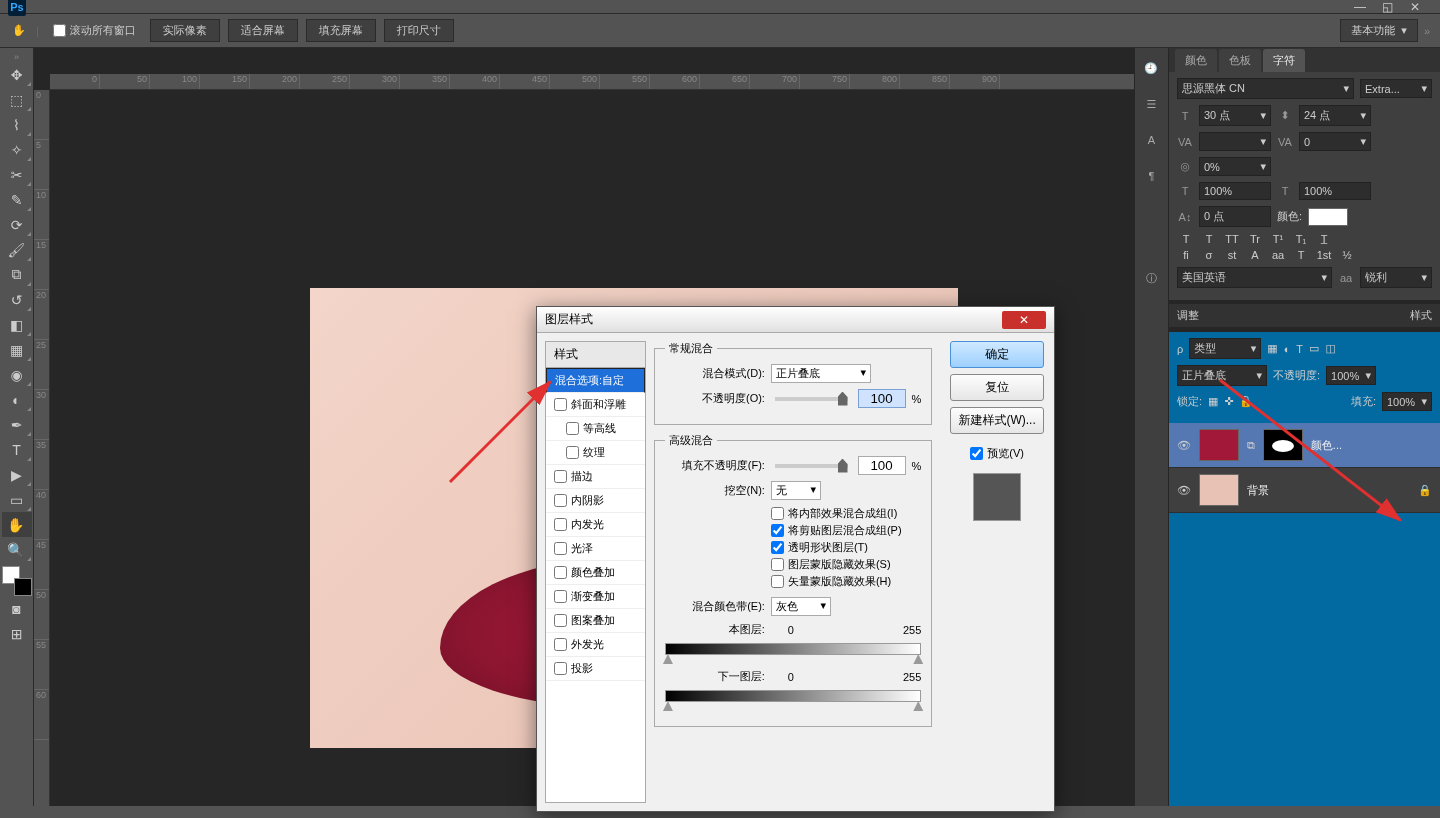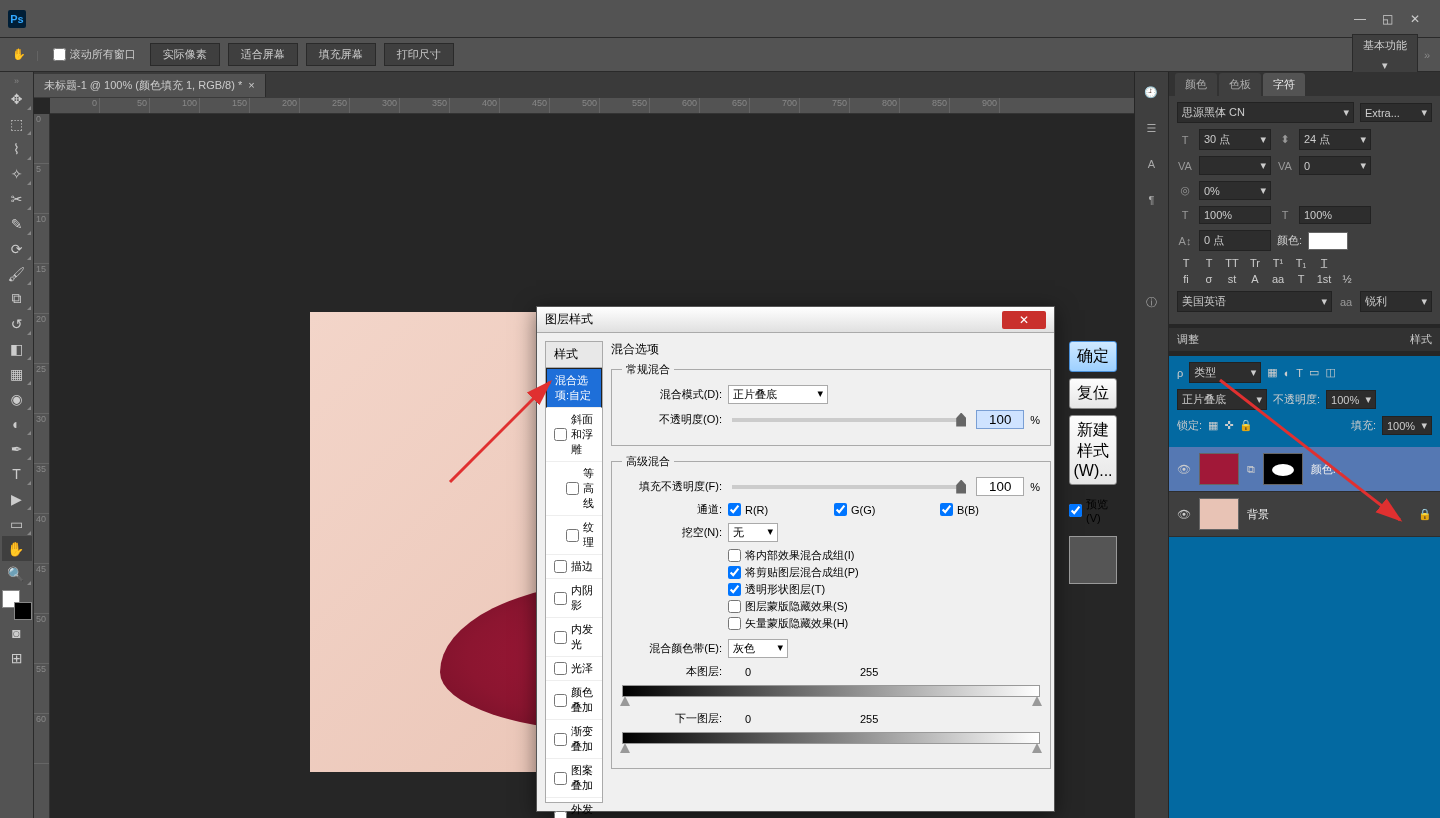--- a/index.html
+++ b/index.html
@@ -1,28 +1,28 @@
 <!DOCTYPE html>
 <html><head>
 <meta charset="utf-8">
 <style>
 * { margin: 0; padding: 0; box-sizing: border-box; font-family: "Microsoft YaHei", sans-serif; }
 body { background: #535353; color: #ccc; font-size: 11px; width: 1440px; height: 818px; overflow: hidden; position: relative; }
-.menubar { background: #535353; height: 38px; display: flex; align-items: center; padding: 0 8px; border-bottom: 1px solid #2a2a2a; }
+.menubar { background: #535353; height: 14px; display: flex; align-items: center; padding: 0 8px; border-bottom: 1px solid #2a2a2a; }
 .ps-logo { width: 18px; height: 18px; background: linear-gradient(#001e36,#001e36); color:#31a8ff; display:flex; align-items:center; justify-content:center; font-weight:bold; font-size:11px; margin-right:10px; border-radius:2px;}
 .menu-item { padding: 3px 8px; cursor: default; }
 .menu-item.active { background: #6a6a6a; }
 .win-controls { margin-left:auto; display:flex; gap:14px; padding-right:8px;}
 .win-btn { width:14px; height:14px; color:#ccc; font-size:12px;}
 .optbar { background:#535353; height:34px; display:flex; align-items:center; padding:0 10px; gap:8px; border-bottom:1px solid #2a2a2a;}
 .tool-icon-sm { width:18px; height:18px; display:inline-flex; align-items:center; justify-content:center;}
 .opt-check { display:flex; align-items:center; gap:4px; margin:0 6px;}
 .opt-btn { background:#3f3f3f; border:1px solid #2a2a2a; padding:3px 12px; color:#ccc; font-size:11px;}
 .opt-right { margin-left:auto; display:flex; align-items:center; gap:6px;}
-.dropdown-btn { background:#3f3f3f; border:1px solid #2a2a2a; padding:3px 10px; color:#ccc; display:flex; align-items:center; gap:6px;flex-direction:column;}
+.dropdown-btn { background:#3f3f3f; border:1px solid #2a2a2a; padding:3px 10px; color:#ccc; display:flex; align-items:center; gap:6px;}
 .main { display:flex; height:calc(818px - 60px); }
 .toolbox { width:34px; background:#535353; border-right:1px solid #2a2a2a; display:flex; flex-direction:column; align-items:center; padding-top:4px; gap:0;}
 .tool { width:30px; height:25px; display:flex; align-items:center; justify-content:center; color:#ccc; font-size:14px; position:relative;}
 .tool.active { background:#3f3f3f;}
 .tool-corner::after { content:''; position:absolute; bottom:1px; right:1px; border:2px solid transparent; border-bottom-color:#888; border-right-color:#888;}
 .canvas-area { flex:1; background:#262626; position:relative; overflow:hidden;}
 .doc-tab { background:#3a3a3a; height:26px; display:flex; align-items:center;}
 .tab { background:#535353; padding:4px 10px; font-size:11px; display:flex; align-items:center; gap:6px; border-right:1px solid #2a2a2a;}
 .ruler-h { position:absolute; top:26px; left:16px; right:0; height:16px; background:#535353; border-bottom:1px solid #333; font-size:9px; color:#888; display:flex;}
 .ruler-h span{ width:50px; text-align:right; padding-right:2px; border-right:1px solid #666;}
@@ -69,21 +69,21 @@
 .fieldset { border:1px solid #aaa; padding:8px 10px 10px; margin-bottom:8px; position:relative;}
 .fieldset legend { font-size:11px; padding:0 4px;}
 .frow { display:flex; align-items:center; gap:6px; margin-bottom:6px; font-size:11px;}
 .frow label { text-align:right; width:100px;}
 .frow .sel2 { border:1px solid #aaa; padding:1px 4px; background:#fff; width:100px; display:flex; justify-content:space-between;}
 .frow input[type=text]{ width:48px; border:1px solid #7a9fd4; background:#cfe3ff; text-align:center; padding:1px;}
 .slider { flex:1; height:4px; background:linear-gradient(#ccc,#ccc); position:relative; margin:0 4px;}
 .slider::after{ content:''; position:absolute; right:0; top:-5px; width:10px; height:14px; background:#666; clip-path:polygon(50% 0,100% 40%,100% 100%,0 100%,0 40%);}
 .chk { display:flex; align-items:center; gap:4px; font-size:11px;}
 .dlg-right { width:128px; padding:8px 10px; display:flex; flex-direction:column; gap:6px;}
-.dlg-btn { background:linear-gradient(#fdfdfd,#e6e6e6); border:1px solid #888; padding:4px 0; text-align:center; font-size:16px; border-radius:3px;}
+.dlg-btn { background:linear-gradient(#fdfdfd,#e6e6e6); border:1px solid #888; padding:4px 0; text-align:center; font-size:12px; border-radius:3px;}
 .dlg-btn.primary { background:linear-gradient(#cfe9ff,#9dd0ff); border-color:#4a90d9;}
 .preview-thumb { width:48px; height:48px; background:#555; border:1px solid #999; margin:6px auto;}
 .grad-bar { height:12px; background:linear-gradient(to right,#000,#fff); border:1px solid #999; position:relative; margin:4px 0 14px;}
 .grad-bar::before,.grad-bar::after{content:''; position:absolute; bottom:-10px; width:10px; height:10px; background:#999; clip-path:polygon(50% 0,100% 100%,0 100%);}
 .grad-bar::before{left:-3px;} .grad-bar::after{right:-3px;}
 .arrow { position:absolute; pointer-events:none; z-index:100;}
 .fgbg { position:relative; width:30px; height:30px; margin-top:4px;}
 .fgbg .fg{position:absolute; top:0;left:0;width:18px;height:18px;background:#fff;border:1px solid #888;}
 .fgbg .bg{position:absolute; bottom:0;right:0;width:18px;height:18px;background:#000;border:1px solid #888;}
 </style>
@@ -147,26 +147,20 @@
     <div class="tool tool-corner">🔍</div>
     <div class="fgbg">
         <div class="fg"></div>
         <div class="bg"></div>
       </div>
     <div class="tool">◙</div>
     <div class="tool">⊞</div>
   </div>
 
   <div class="canvas-area">
-    <div class="doc-tab">
-      <div class="tab">
-          <span>未标题-1 @ 100% (颜色填充 1, RGB/8) *</span>
-          <span>×</span>
-        </div>
-    </div>
     <div class="ruler-h" id="ruler-h">
         <span>0</span>
         <span>50</span>
         <span>100</span>
         <span>150</span>
         <span>200</span>
         <span>250</span>
         <span>300</span>
         <span>350</span>
         <span>400</span>
@@ -430,21 +424,20 @@
             <input type="checkbox" style="">
             <span>外发光</span>
           </div>
           <div class="style-item">
             <input type="checkbox" style="">
             <span>投影</span>
           </div>
         </div>
     </div>
     <div class="dlg-mid">
-      <div style="text-align:left;font-size:12px;margin-bottom:4px;">混合选项</div>
       <fieldset class="fieldset">
         <legend>常规混合</legend>
         <div class="frow">
           <label>混合模式(D):</label>
           <div class="sel2">
               <span>正片叠底</span>
               <span>▾</span>
             </div>
         </div>
         <div class="frow">
@@ -454,35 +447,20 @@
           <span>%</span>
         </div>
       </fieldset>
       <fieldset class="fieldset">
         <legend>高级混合</legend>
         <div class="frow">
           <label>填充不透明度(F):</label>
           <div class="slider"></div>
           <input type="text" style="background: rgb(255, 255, 255); border-color: rgb(170, 170, 170);" value="100">
           <span>%</span>
-        </div>
-        <div class="frow">
-          <label>通道:</label>
-          <label class="chk">
-              <input type="checkbox" checked="" style="">
-              <span>R(R)</span>
-            </label>
-          <label class="chk">
-              <input type="checkbox" checked="" style="">
-              <span>G(G)</span>
-            </label>
-          <label class="chk">
-              <input type="checkbox" checked="" style="">
-              <span>B(B)</span>
-            </label>
         </div>
         <div class="frow">
           <label>挖空(N):</label>
           <div class="sel2" style="width:50px;">
               <span>无</span>
               <span>▾</span>
             </div>
         </div>
         <div id="adv-checks" style="padding-left:106px;">
             <label class="chk" style="display: flex; margin-bottom: 2px;">

